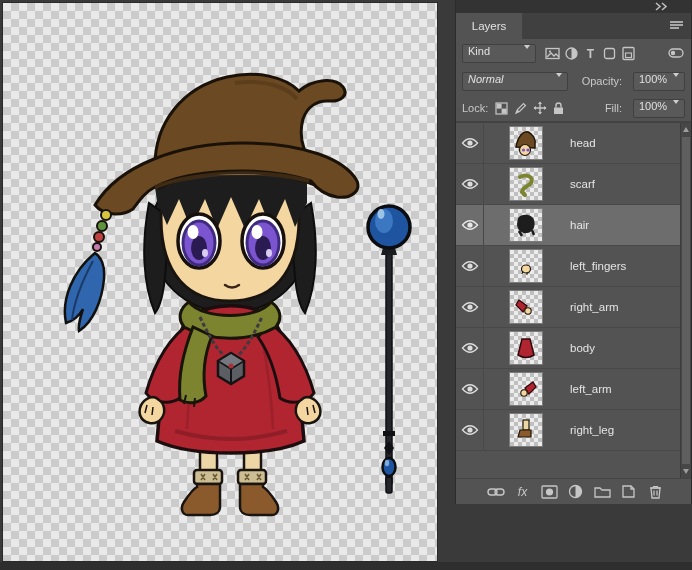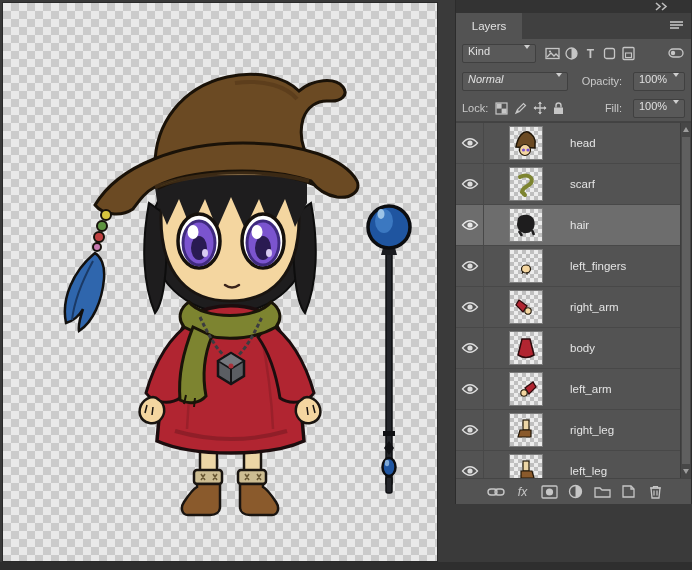--- a/index.html
+++ b/index.html
@@ -415,35 +415,20 @@
           </span>
           <span class="thumb">
             <svg width="32" height="32" viewBox="0 0 32 32">
               <rect x="13" y="6" width="6" height="10" fill="#ecd6a6" stroke="#201608" stroke-width="1.2"></rect>
               <path d="M10,16 h11 v7 h-13 Z" fill="#8a5a2c" stroke="#201608" stroke-width="1.2"></path>
             </svg>
           </span>
           <span class="layer-name">right_leg</span>
         </div>
 
-        <div class="layer-row">
-          <span class="eye-cell">
-            <svg width="18" height="12" viewBox="0 0 18 12">
-              <path d="M1.5,6 Q9,-2.5 16.5,6 Q9,14.5 1.5,6 Z" fill="none" stroke="#dcdcdc" stroke-width="1.3"></path>
-              <circle cx="9" cy="6" r="2.6" fill="#dcdcdc"></circle>
-            </svg>
-          </span>
-          <span class="thumb">
-            <svg width="32" height="32" viewBox="0 0 32 32">
-              <rect x="13" y="6" width="6" height="10" fill="#ecd6a6" stroke="#201608" stroke-width="1.2"></rect>
-              <path d="M11,16 h11 l2,7 h-13 Z" fill="#8a5a2c" stroke="#201608" stroke-width="1.2"></path>
-            </svg>
-          </span>
-          <span class="layer-name">left_leg</span>
-        </div>
 
       </div>
 
       <div class="scrollbar">
         <span class="sb-arrow-up"></span>
         <span class="sb-thumb"></span>
         <span class="sb-arrow-down"></span>
       </div>
     </div>
 

